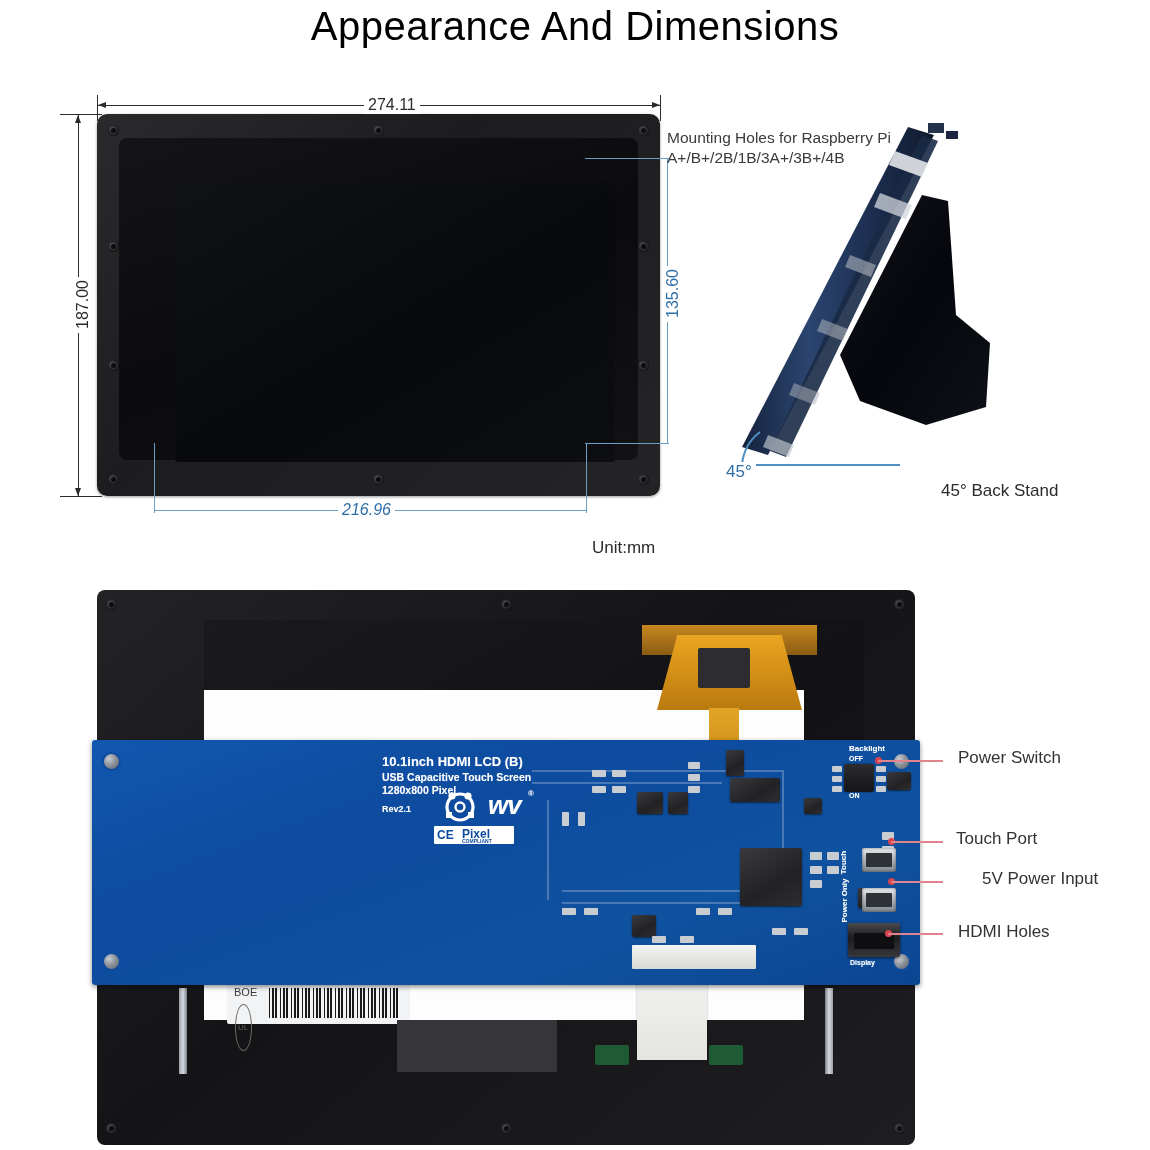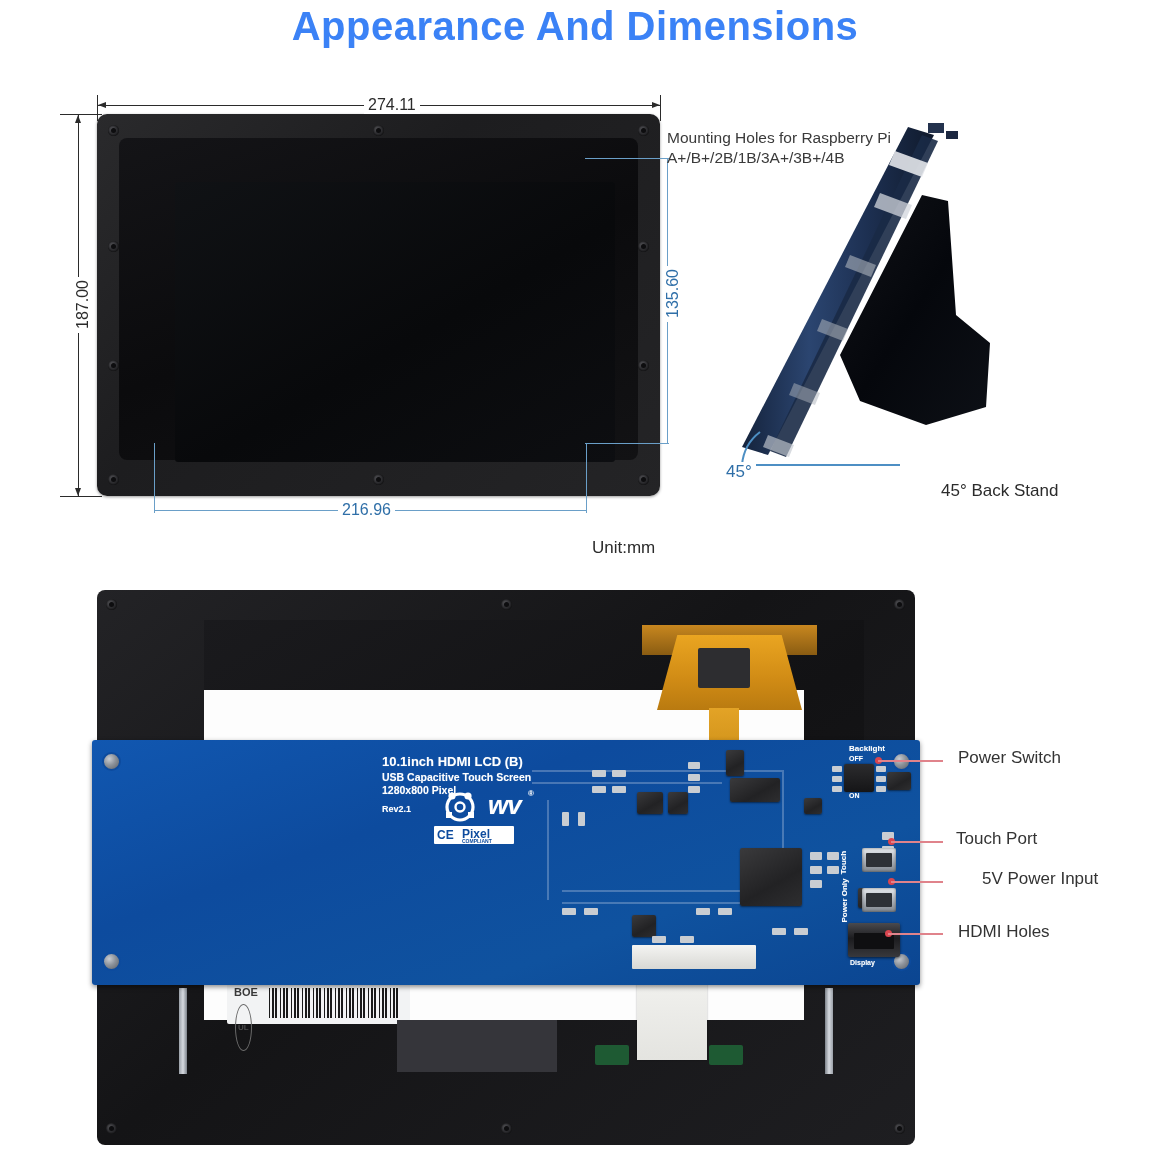--- a/index.html
+++ b/index.html
@@ -17,22 +17,22 @@
   }
 
   
   #page-title {
     position: absolute;
     top: 0px;
     left: 0;
     width: 1150px;
     text-align: center;
     font-size: 40px;
-    font-weight: 700;
-    color: #3b82f6;
+    font-weight: 400;
+    color: #000000;
     letter-spacing: 0.5px;
     line-height: 52px;
   }
 
   
   .abs { position: absolute; }
   .dim-text {
     position: absolute;
     font-size: 16px;
     color: #2b2b2b;
@@ -261,21 +261,21 @@
 <div class="dim-text rot90" style="left:55px; top:296px; width:48px; text-align:center;">187.00</div>
 
 <div class="line-h blue" style="left:585px; top:158px; width:84px;"></div>
 <div class="line-h blue" style="left:585px; top:443px; width:84px;"></div>
 <div class="line-v blue" style="left:667px; top:158px; height:285px;"></div>
 <div class="dim-text blue rot90" style="left:645px; top:285px; width:48px; text-align:center;">135.60</div>
 
 <div class="line-v blue" style="left:154px; top:443px; width:1px; height:70px;"></div>
 <div class="line-v blue" style="left:586px; top:443px; width:1px; height:70px;"></div>
 <div class="line-h blue" style="left:154px; top:510px; width:432px;"></div>
-<div class="dim-text blue" style="left:338px; top:501px;">216.96</div>
+<div class="dim-text blue" style="left:338px; top:501px;font-style:italic;">216.96</div>
 
 <div class="caption" style="left:592px; top:538px;">Unit:mm</div>
 
 <div class="note-text" style="left:667px; top:128px;">Mounting Holes for Raspberry Pi</div>
 <div class="note-text" style="left:667px; top:148px;">A+/B+/2B/1B/3A+/3B+/4B</div>
 
 <div class="line-h blue" style="left:585px; top:158px; width:82px;"></div>
 
 <div id="side-view">
   <svg width="360" height="390" viewBox="0 0 360 390">
@@ -321,21 +321,21 @@
 
   <div id="lcd-panel-back"></div>
   <div id="back-inner-cut"></div>
 
   <div class="abs" style="left:545px; top:35px; width:175px; height:30px; background:linear-gradient(180deg,#c8871f 0%,#8a5c12 100%);"></div>
   <div class="abs" style="left:560px; top:45px; width:145px; height:75px; background:linear-gradient(180deg,#eaa521 0%,#d08b15 60%,#b97a10 100%); clip-path:polygon(14% 0, 86% 0, 100% 100%, 0 100%);"></div>
   <div class="abs" style="left:601px; top:58px; width:52px; height:40px; background:#2d2d30; border-radius:2px;"></div>
   <div class="abs" style="left:612px; top:118px; width:30px; height:62px; background:linear-gradient(180deg,#e3a326 0%,#c98c16 100%);"></div>
 
   <div class="abs" style="left:130px; top:392px; width:183px; height:42px; background:#f2f3f4; border-radius:2px;">
-    <div style="position:absolute; left:7px; top:4px; font-size:11px; font-weight:bold; color:#3a3a3a; font-family:'Liberation Sans',sans-serif;text-align:center;">BOE</div>
+    <div style="position:absolute; left:7px; top:4px; font-size:11px; font-weight:normal; color:#3a3a3a; font-family:'Liberation Sans',sans-serif;text-align:center;">BOE</div>
     <div style="position:absolute; left:8px; top:22px; font-size:8px; font-weight:bold; color:#4a4a4a; border:1px solid #6a6a6a; border-radius:50%; padding:18px 2px;">UL</div>
     <div style="position:absolute; left:42px; top:6px; width:132px; height:30px; background:repeating-linear-gradient(90deg,#1a1a1a 0 1px,#f2f3f4 1px 3px,#1a1a1a 3px 5px,#f2f3f4 5px 6px,#1a1a1a 6px 8px,#f2f3f4 8px 11px);"></div>
   </div>
 
   <div class="abs" style="left:540px; top:355px; width:70px; height:115px; background:linear-gradient(180deg,#f6f6f4 0%,#e4e4e0 100%); box-shadow:0 0 2px rgba(0,0,0,0.3);"></div>
   <div class="abs" style="left:498px; top:455px; width:34px; height:20px; background:#1e5a33; border-radius:2px;"></div>
   <div class="abs" style="left:612px; top:455px; width:34px; height:20px; background:#1e5a33; border-radius:2px;"></div>
 
   <div class="abs" style="left:82px;  top:398px; width:8px; height:86px; background:linear-gradient(90deg,#9aa0a8,#d6dae0,#7d838b);"></div>
   <div class="abs" style="left:728px; top:398px; width:8px; height:86px; background:linear-gradient(90deg,#7d838b,#d6dae0,#9aa0a8);"></div>

